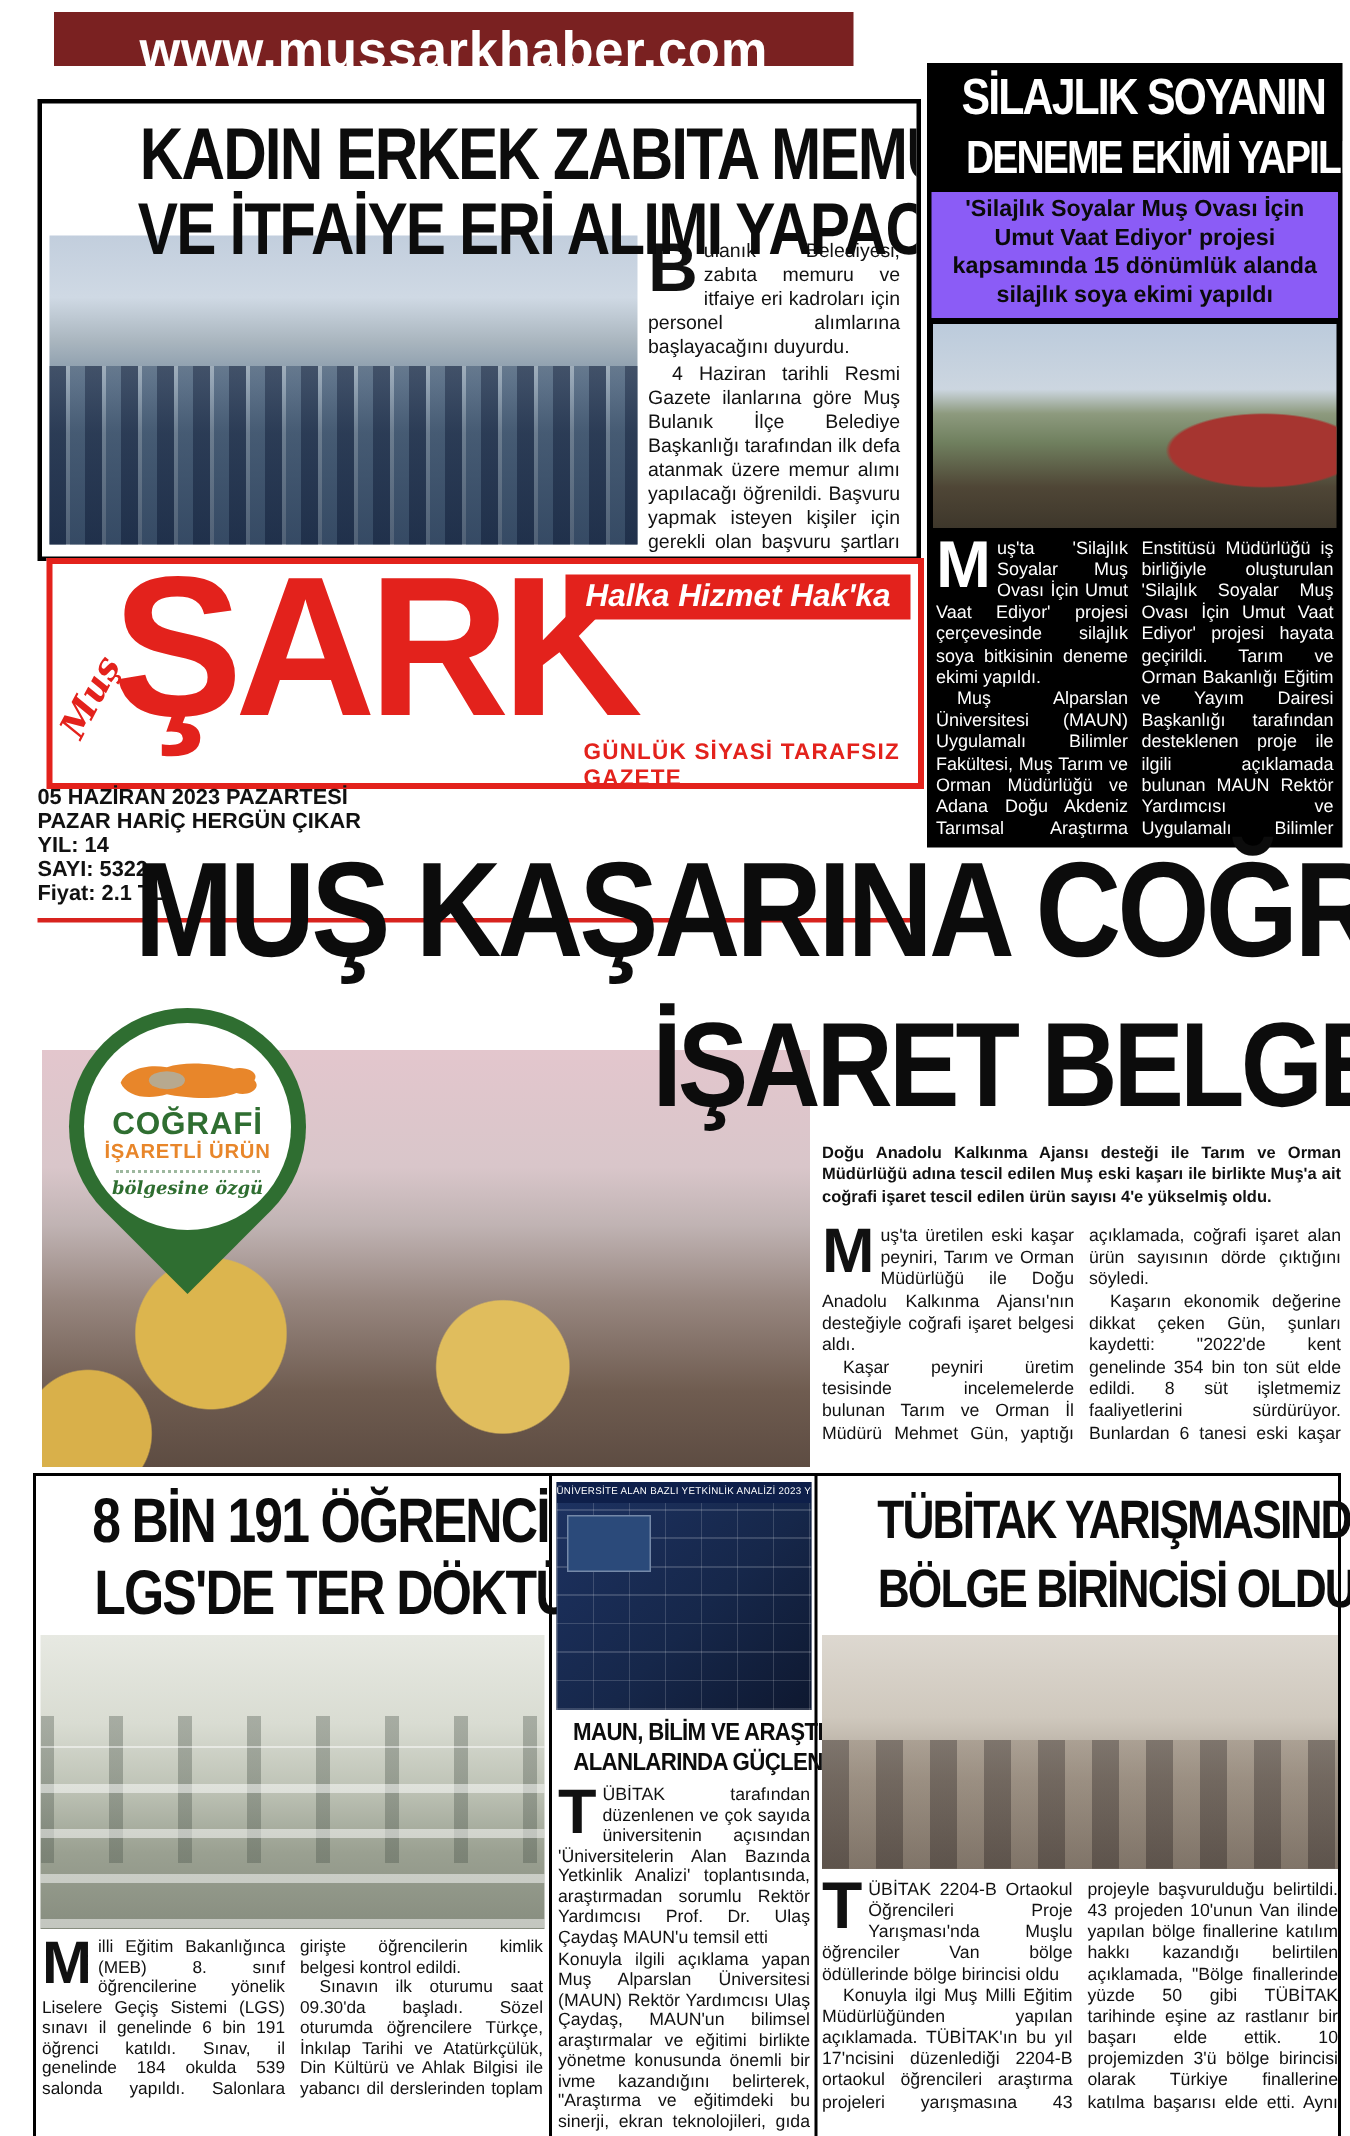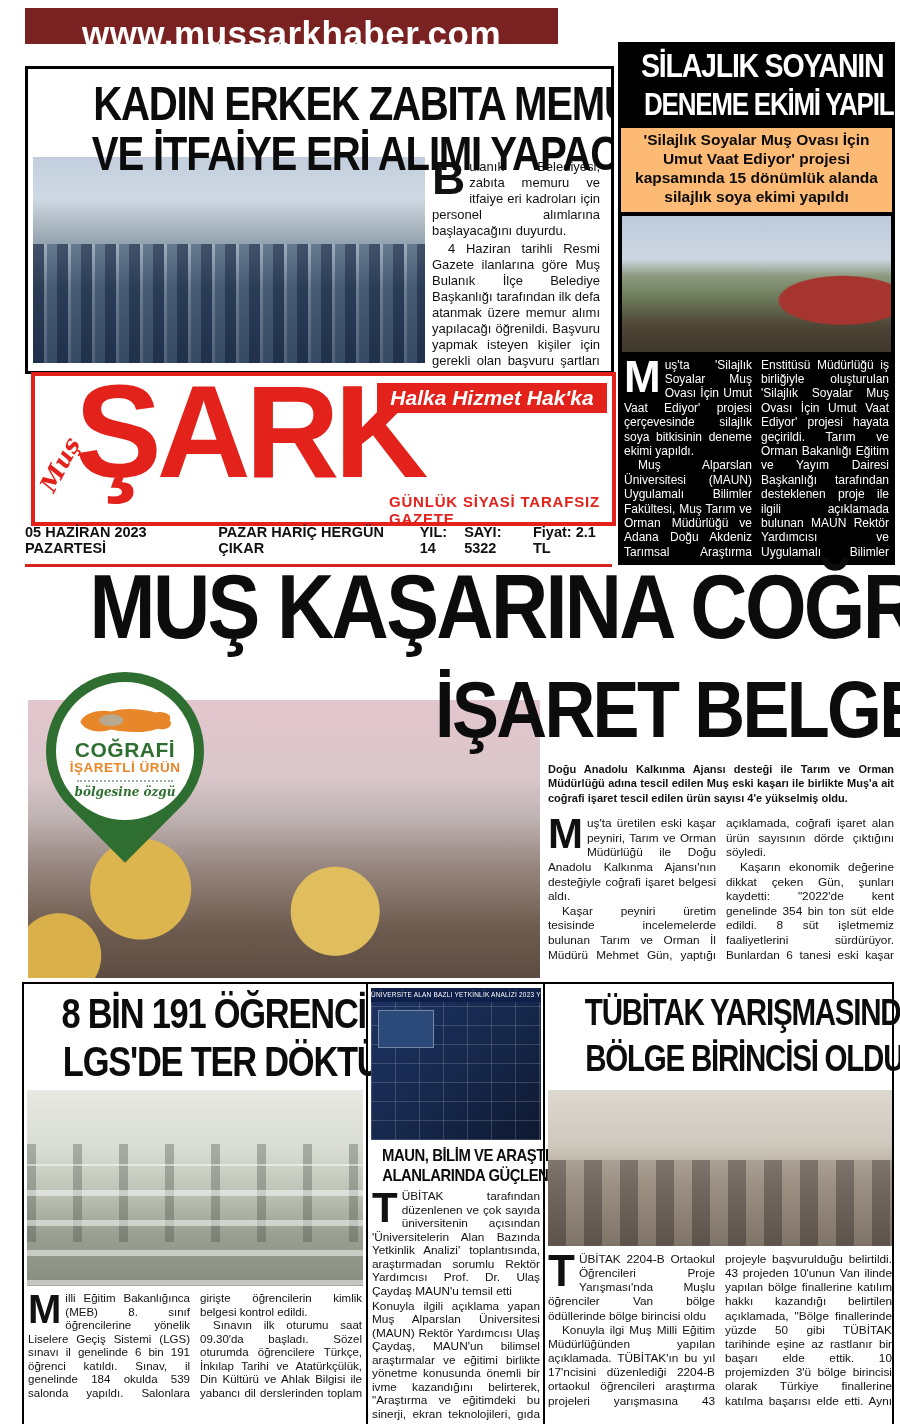--- a/index.html
+++ b/index.html
@@ -1,21 +1,21 @@
 <!DOCTYPE html>
 <html><head>
 <meta charset="utf-8">
 <style>
   html,body{margin:0;padding:0;background:#ffffff;}
   .page{position:relative;width:900px;height:1424px;background:#fff;overflow:hidden;
         font-family:"Liberation Sans", sans-serif;color:#111;}
   .abs{position:absolute;}
 
   
-  .top-banner{left:25px;top:8px;width:533px;height:36px;background:#7a2121;
+  .top-banner{left:36px;top:8px;width:533px;height:36px;background:#7a2121;
     color:#fff;font-weight:bold;font-size:35px;text-align:center;line-height:52px;letter-spacing:0.5px;}
 
   
   .hl{font-weight:900;color:#0c0c0c;white-space:nowrap;text-align:center;overflow:visible;}
   .hl>span{display:inline-block;transform:scaleX(0.82);transform-origin:center;letter-spacing:-1.5px;line-height:1;}
   .hl.right{text-align:right;}
   .hl.right>span{transform-origin:right;}
 
   
   .zabita-box{left:25px;top:66px;width:583px;height:302px;border:3px solid #000;background:#fff;overflow:hidden;}
@@ -33,21 +33,21 @@
   .zabita-body p+p{text-indent:16px;margin-top:1px;}
   .dc{float:left;font-weight:bold;font-size:46px;line-height:35px;padding:2px 4px 0 0;}
 
   
   .silaj-box{left:618px;top:42px;width:277px;height:523px;background:#000;overflow:hidden;}
   .silaj-h1{margin-top:4px;font-size:34px;color:#fff;}
   .silaj-h1>span,.silaj-h2>span{transform:scaleX(0.84);}
   .silaj-h1>span{color:#fff;}
   .silaj-h2{font-size:31px;color:#fff;margin-top:2px;}
   .silaj-h2>span{color:#fff;}
-  .silaj-sub{background:#fdba74;color:#0a0a0a;font-weight:bold;font-size:15.5px;line-height:1.22;
+  .silaj-sub{background:#8b5cf6;color:#0a0a0a;font-weight:bold;font-size:15.5px;line-height:1.22;
     text-align:center;margin:5px 3px 0 3px;padding:3px 4px 5px 4px;}
   .photo-soy{margin:4px 4px 0 4px;height:136px;
     background-image:
       radial-gradient(ellipse at 82% 62%, #a63530 0 20%, rgba(0,0,0,0) 21%),
       linear-gradient(180deg,#bccbdc 0%,#ccd6e0 32%,#8d9a7e 44%,#70805f 58%,#4f4636 80%,#3e372b 100%);}
   .silaj-body{color:#fff;margin:6px 6px 0 6px;height:212px;column-count:2;column-gap:9px;
     font-size:12px;line-height:1.2;text-align:justify;}
   .silaj-body p{margin:0;}
   .silaj-body p+p{text-indent:14px;}
   .dc-w{float:left;font-weight:bold;color:#fff;font-size:44px;line-height:33px;padding:2px 4px 0 0;}
@@ -59,21 +59,21 @@
   .mh-sark{position:absolute;left:40px;top:-10px;color:#e3221c;font-weight:900;font-size:130px;
     letter-spacing:-5px;line-height:1;transform:scaleY(1.02);}
   .mh-haber{position:absolute;left:352px;top:40px;color:#e3221c;font-weight:900;font-size:72px;
     letter-spacing:-2px;line-height:1;}
   .mh-slogan{position:absolute;right:5px;top:7px;width:230px;height:30px;background:#e3221c;color:#fff;
     font-style:italic;font-weight:bold;font-size:21px;text-align:center;line-height:30px;}
   .mh-sub{position:absolute;left:354px;top:117px;color:#e3221c;font-weight:bold;font-size:15px;letter-spacing:0.8px;}
 
   
   .dateline{left:25px;top:524px;width:587px;display:flex;justify-content:space-between;
-    font-size:14.5px;font-weight:bold;border-bottom:3px solid #d8231e;padding-bottom:8px;}
+    font-size:14.5px;font-weight:bold;border-bottom:3px solid #d8231e;padding-bottom:8px;flex-direction:column;}
 
   
   .kasar-h1{left:25px;top:556px;width:870px;font-size:90px;}
   .kasar-h1>span{transform:scaleX(0.88);letter-spacing:-3px;}
   .kasar-h2{left:360px;top:664px;width:533px;font-size:80px;z-index:4;}
   .kasar-h2>span{transform:scaleX(0.88);letter-spacing:-3px;}
   .photo-cheese{left:28px;top:700px;width:512px;height:278px;z-index:1;
     background-image:
       radial-gradient(circle at 22% 68%, #dcb54e 0 50px, rgba(0,0,0,0) 51px),
       radial-gradient(circle at 60% 76%, #e0bd5d 0 44px, rgba(0,0,0,0) 45px),

